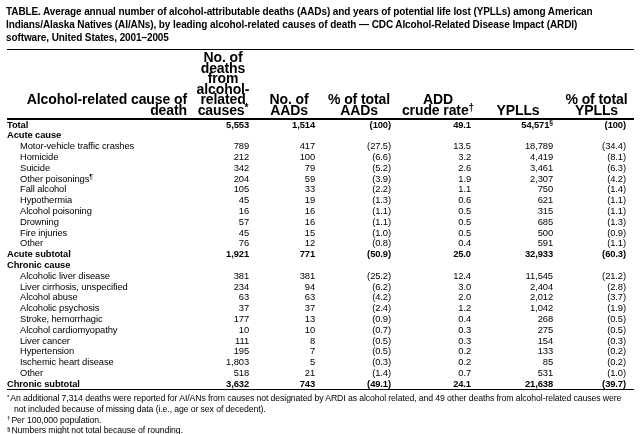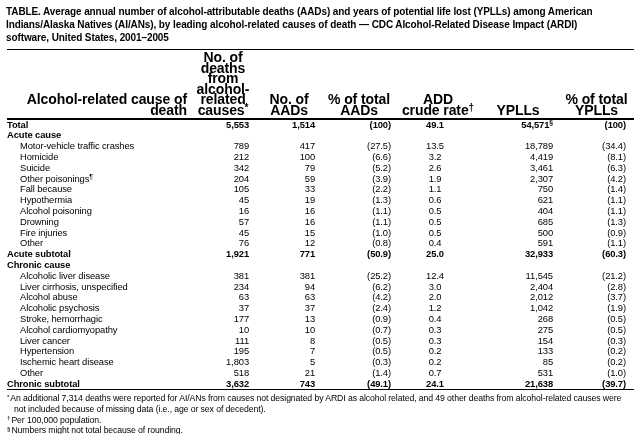--- a/index.html
+++ b/index.html
@@ -27,21 +27,21 @@
   th.num-h  { text-align:center; }
   tbody { border-bottom:1px solid #000; }
   td { font-size:9.4px; line-height:10.8px; padding:0; letter-spacing:-0.1px; white-space:nowrap; }
   td.cause { text-align:left; }
   td.num   { text-align:right; }
   tr.sub td.cause { padding-left:13px; }
   tr.total td, tr.section td, tr.subtotal td { font-weight:bold;margin-top:24px; }
   td:nth-child(2){ padding-right:10px; }
   td:nth-child(3){ padding-right:4px; }
   td:nth-child(4){ padding-right:8px; }
-  td:nth-child(5){ padding-right:6px;text-align:center; }
+  td:nth-child(5){ padding-right:6px; }
   td:nth-child(6){ padding-right:6px; }
   td:nth-child(7){ padding-right:8px; }
   sup, .fn-marker {
     font-size:72%; vertical-align:baseline;
     position:relative; top:-0.35em; line-height:0;
   }
   .footnotes { padding:3px 7px 0 7px; font-size:8.7px; line-height:10.6px; letter-spacing:-0.1px; }
   .footnote { padding-left:7px; text-indent:-7px; }
   .fn-marker { padding-right:1px; }
 </style>
@@ -130,21 +130,21 @@
         <tr class="sub">
           <td class="cause supify">Other poisonings<sup>¶</sup></td>
           <td class="num supify">204</td>
           <td class="num supify">59</td>
           <td class="num supify">(3.9)</td>
           <td class="num supify">1.9</td>
           <td class="num supify">2,307</td>
           <td class="num supify">(4.2)</td>
         </tr>
         <tr class="sub">
-          <td class="cause supify">Fall because</td>
+          <td class="cause supify">Fall alcohol</td>
           <td class="num supify">105</td>
           <td class="num supify">33</td>
           <td class="num supify">(2.2)</td>
           <td class="num supify">1.1</td>
           <td class="num supify">750</td>
           <td class="num supify">(1.4)</td>
         </tr>
         <tr class="sub">
           <td class="cause supify">Hypothermia</td>
           <td class="num supify">45</td>
@@ -153,21 +153,21 @@
           <td class="num supify">0.6</td>
           <td class="num supify">621</td>
           <td class="num supify">(1.1)</td>
         </tr>
         <tr class="sub">
           <td class="cause supify">Alcohol poisoning</td>
           <td class="num supify">16</td>
           <td class="num supify">16</td>
           <td class="num supify">(1.1)</td>
           <td class="num supify">0.5</td>
-          <td class="num supify">404</td>
+          <td class="num supify">315</td>
           <td class="num supify">(1.1)</td>
         </tr>
         <tr class="sub">
           <td class="cause supify">Drowning</td>
           <td class="num supify">57</td>
           <td class="num supify">16</td>
           <td class="num supify">(1.1)</td>
           <td class="num supify">0.5</td>
           <td class="num supify">685</td>
           <td class="num supify">(1.3)</td>

